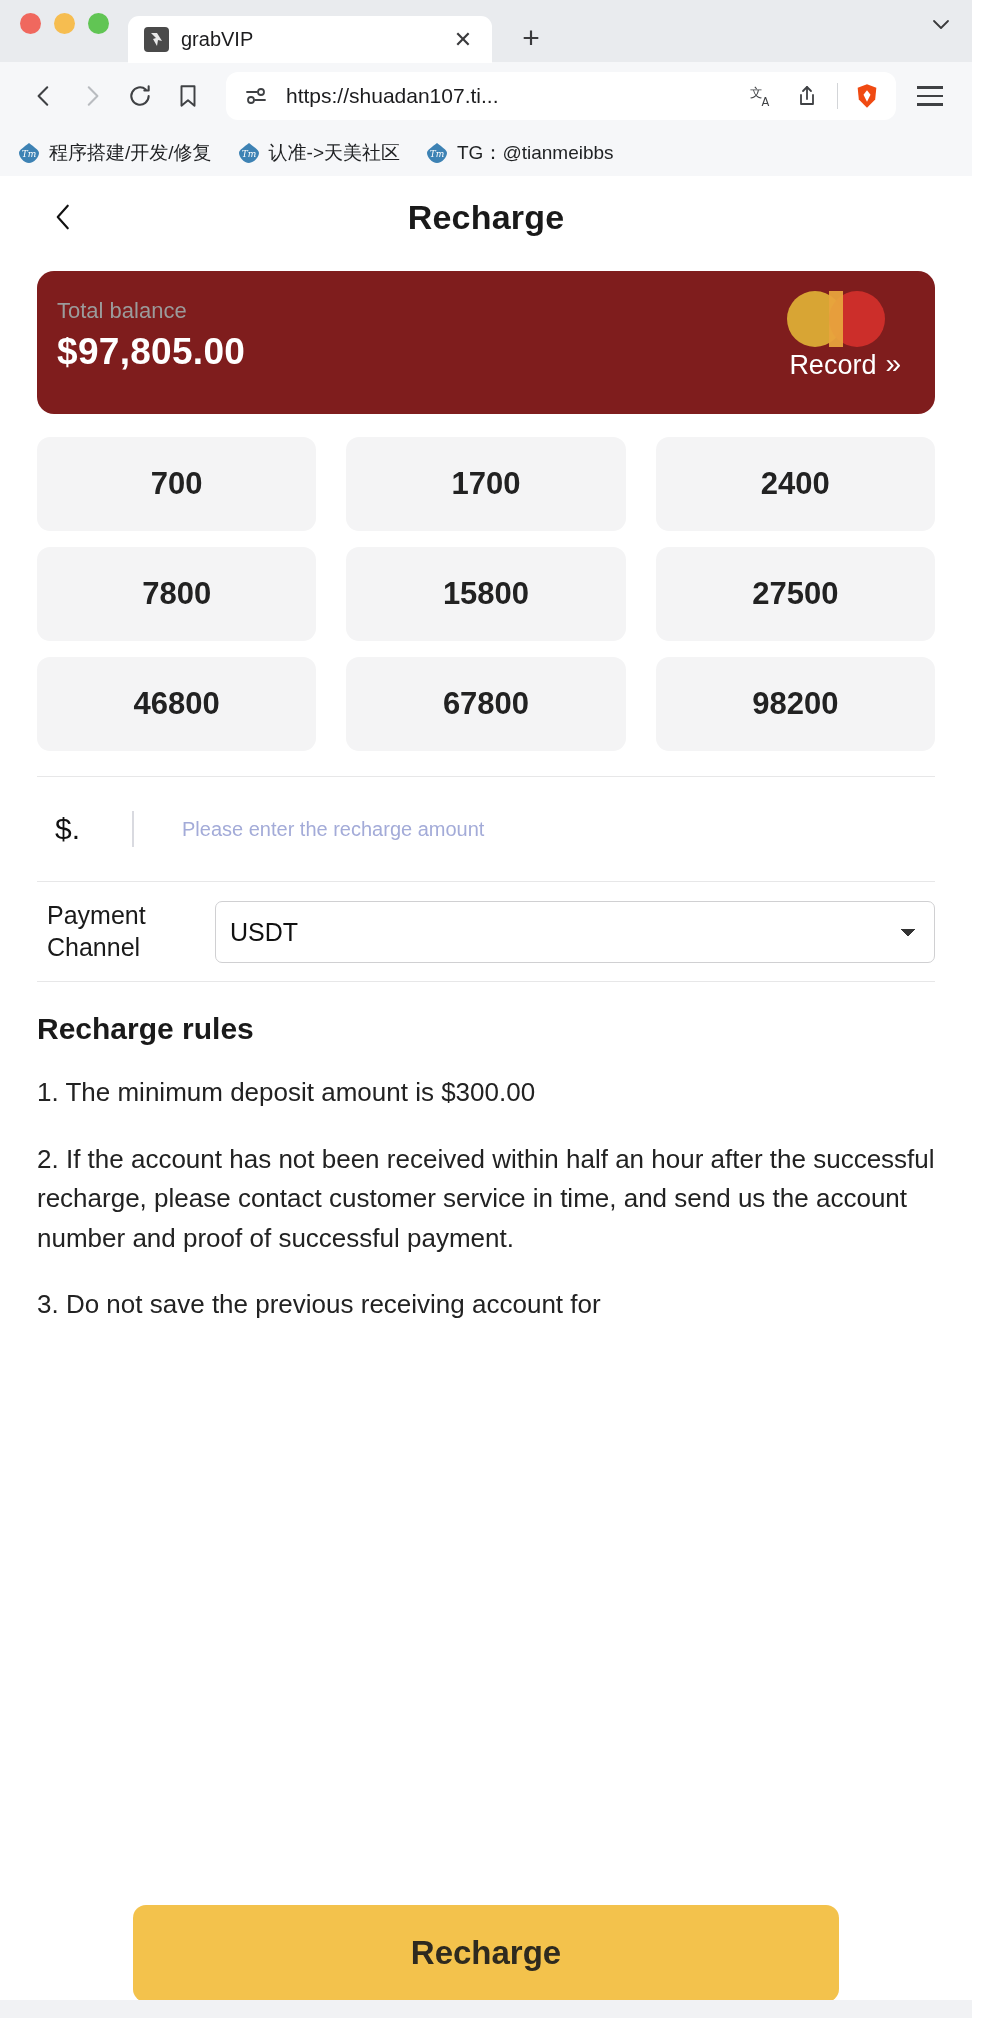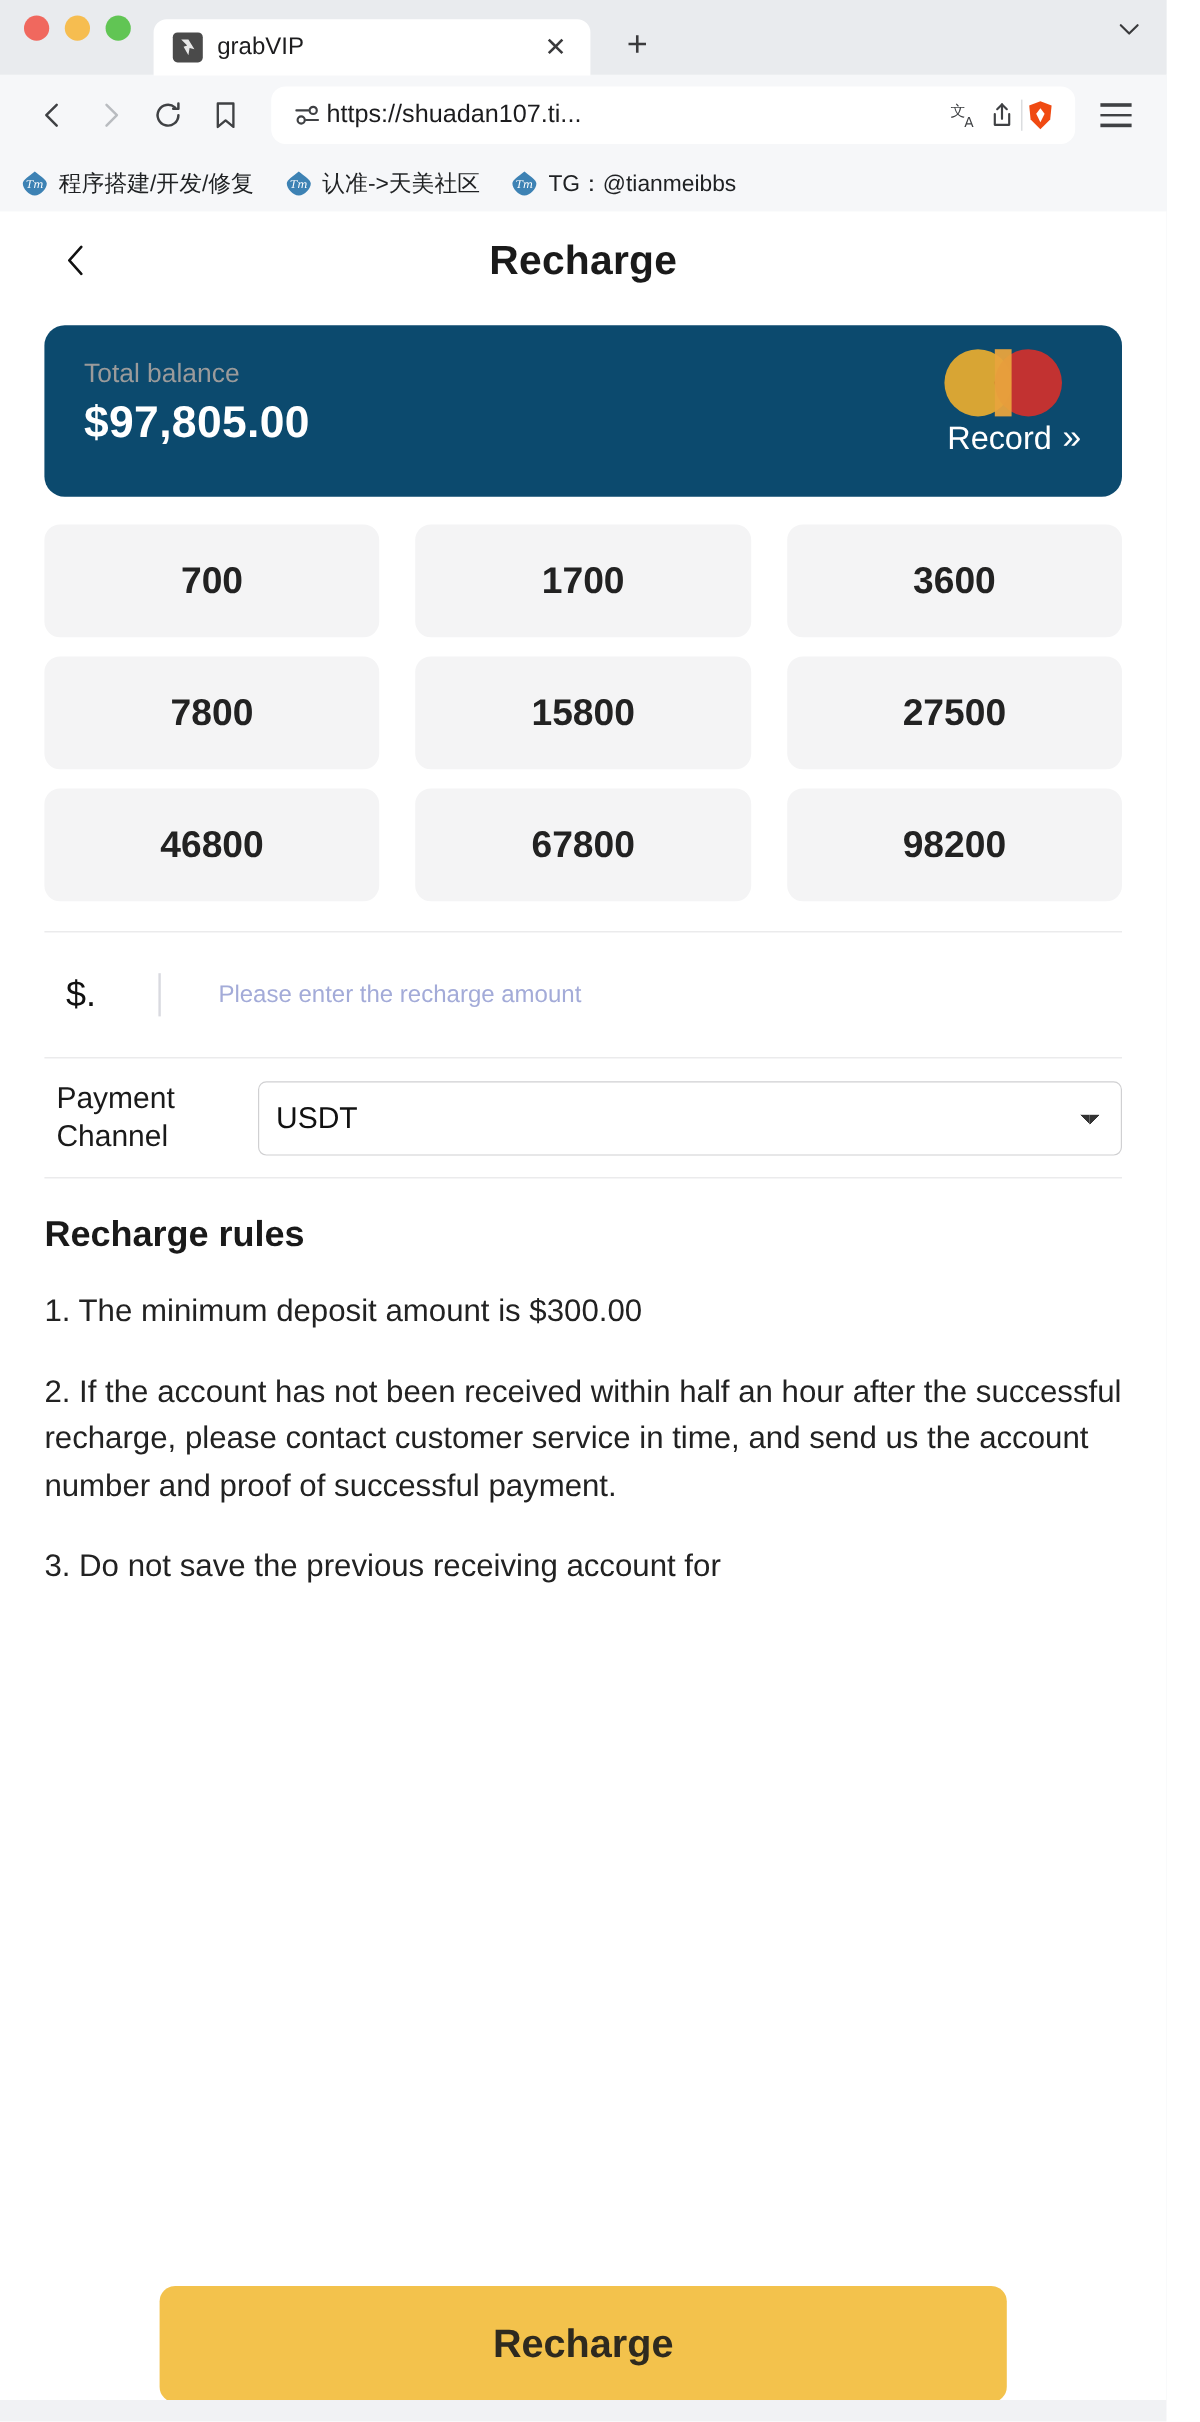--- a/index.html
+++ b/index.html
@@ -40,21 +40,21 @@
                     height: 62px; padding-bottom: 14px; }
   .chev-down { width: 30px; height: 30px; display:flex; align-items:center;
                justify-content:center; color:#3a3a3c; }
 
   .navbar { height: 68px; background: #f6f7f9; display: flex; align-items: center;
             padding: 0 20px; gap: 0; }
   .navbtn { width: 48px; height: 48px; display: flex; align-items: center;
             justify-content: center; color: #3f4144; }
   .navbtn.dim { color: #b9bcc0; }
   .omnibox { flex: 1; height: 48px; background: #ffffff; border-radius: 12px;
-             display: flex; align-items: center; padding: 0 14px; 
+             display: flex; align-items: center; padding: 0 14px; gap: 14px;
              margin-left: 14px; margin-right: 12px; }
   .omni-url { font-size: 21px; color: #1c1c1e; white-space: nowrap; overflow: hidden;
               flex: 1; }
   .omni-icon { width: 32px; height: 32px; display: flex; align-items: center;
                justify-content: center; color: #3f4144; flex: 0 0 auto; }
   .omni-sep { width: 1px; height: 26px; background: #d3d5d8; flex: 0 0 auto; }
   .brave-icon { width: 30px; height: 30px; display:flex; align-items:center;
                 justify-content:center; flex: 0 0 auto; }
   .hamburger { width: 44px; height: 44px; display: flex; flex-direction: column;
                justify-content: center; align-items: center; gap: 6px; }
@@ -69,22 +69,22 @@
   
   .viewport { flex: 1; background: #ffffff; position: relative; overflow: hidden; }
 
   .page-head { height: 82px; display: flex; align-items: center; position: relative; }
   .back-btn { position: absolute; left: 44px; top: 50%; transform: translateY(-50%);
               width: 40px; height: 40px; display:flex; align-items:center;
               justify-content:center; color: #111; }
   .page-title { width: 100%; text-align: center; font-size: 34px; font-weight: 700;
                 color: #1a1a1a; letter-spacing: 0.2px; }
 
-  .balance-card { margin: 13px 37px 0 37px; height: 143px; background: #0c4a6e;
-                  border-radius: 17px; position: relative; padding: 27px 33px; }
+  .balance-card { margin: 13px 37px 0 37px; height: 143px; background: #7f1d1d;
+                  border-radius: 17px; position: relative; padding: 27px 20px; }
   .bal-label { font-size: 22px; color: #9b9b9b; }
   .bal-amount { font-size: 37px; font-weight: 700; color: #ffffff; margin-top: 7px;
                 letter-spacing: 0.3px; }
   .mc-wrap { position: absolute; right: 38px; top: 20px; width: 110px; height: 56px; }
   .mc-circ { position: absolute; top: 0; width: 56px; height: 56px; border-radius: 50%; }
   .mc-left { left: 0; background: #D8A534; }
   .mc-right { left: 42px; background: #D3302B; mix-blend-mode: normal;
               opacity: 0.92; }
   .mc-overlap { position:absolute; left:42px; top:0; width:14px; height:56px;
                 background:#E8A33D; border-radius: 0; opacity:0.95;}
@@ -286,21 +286,21 @@
 
       <div class="record">
         <span>Record</span>
         <span class="chevs">»</span>
       </div>
     </div>
 
     <div class="amount-grid">
       <div class="amt-chip">700</div>
       <div class="amt-chip">1700</div>
-      <div class="amt-chip">3600</div>
+      <div class="amt-chip">2400</div>
       <div class="amt-chip">7800</div>
       <div class="amt-chip">15800</div>
       <div class="amt-chip">27500</div>
       <div class="amt-chip">46800</div>
       <div class="amt-chip">67800</div>
       <div class="amt-chip">98200</div>
     </div>
 
     <div class="divider"></div>
 

